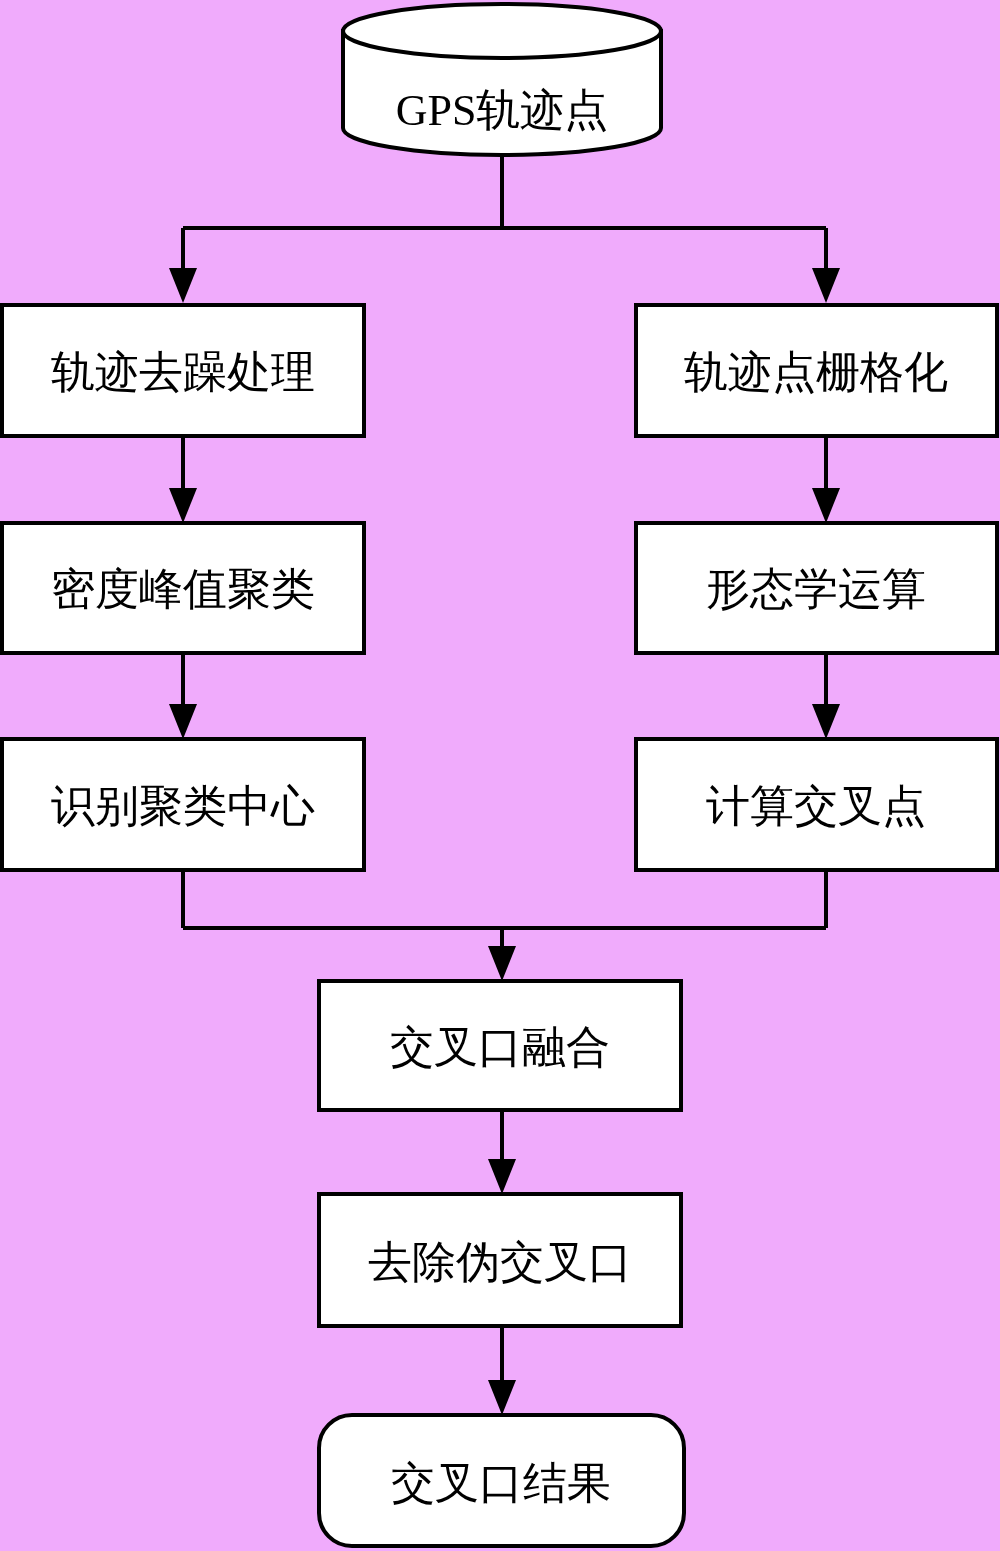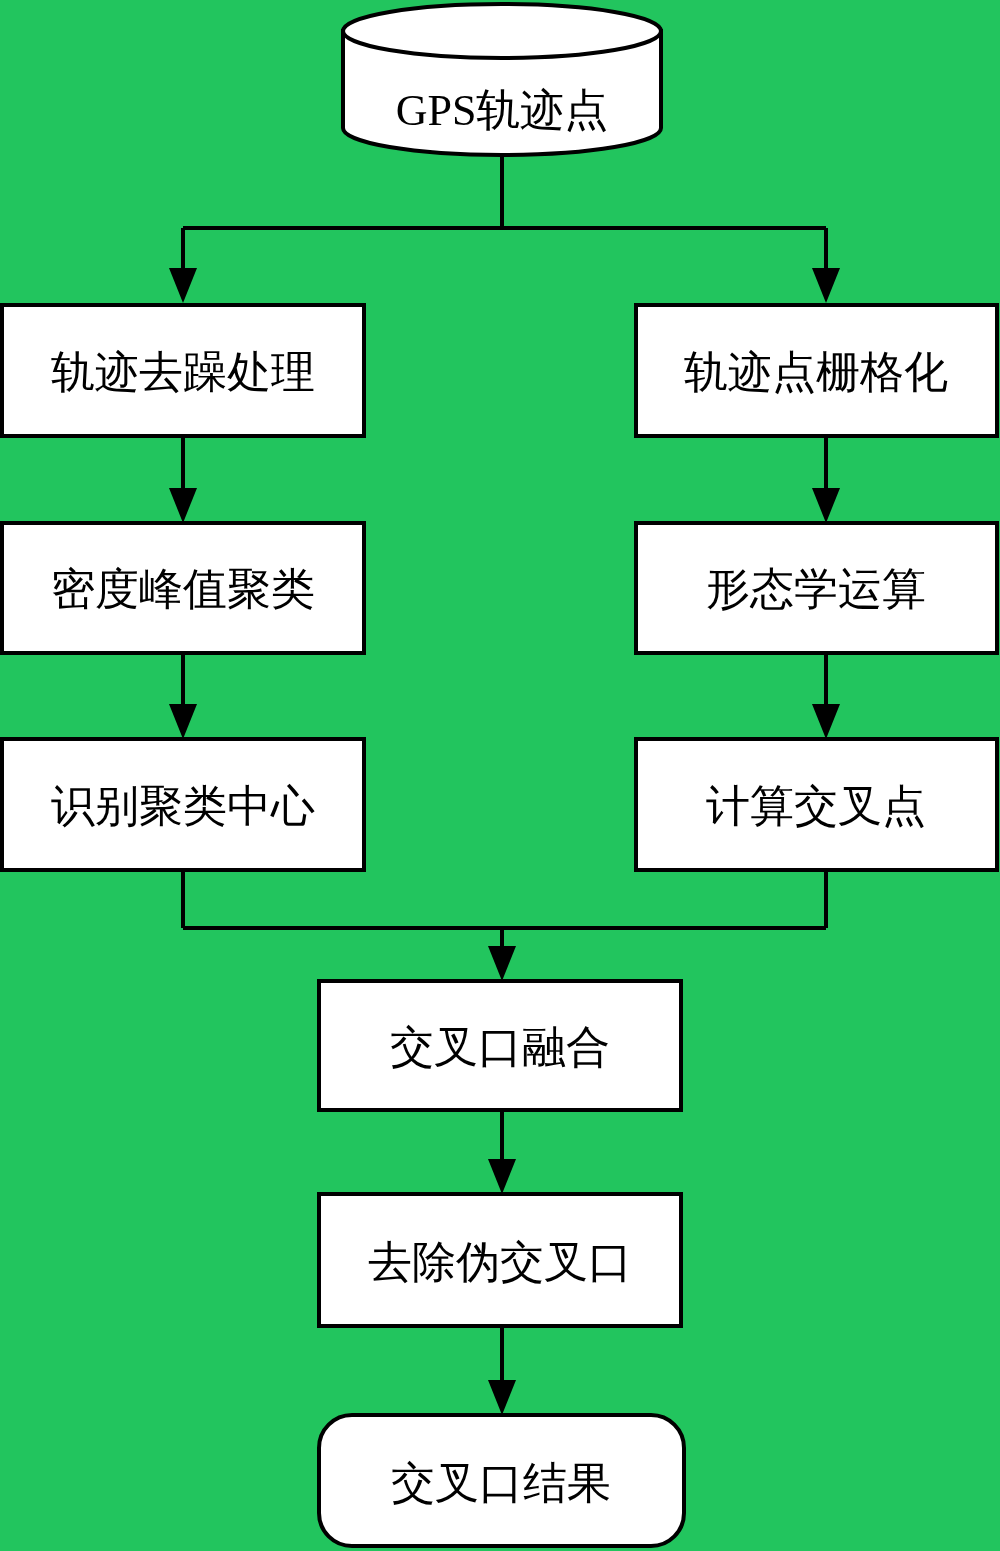--- a/index.html
+++ b/index.html
@@ -10,21 +10,21 @@
   body {
     width: 1000px;
     height: 1551px;
     font-family: "Liberation Serif", "DejaVu Serif", serif;
     overflow: hidden;
   }
   #flowchart-root {
     position: relative;
     width: 1000px;
     height: 1551px;
-    background: #22c55e;
+    background: #f0abfc;
   }
   svg.flow-canvas {
     position: absolute;
     top: 0;
     left: 0;
     width: 1000px;
     height: 1551px;
     display: block;
   }
   .node-shape {

